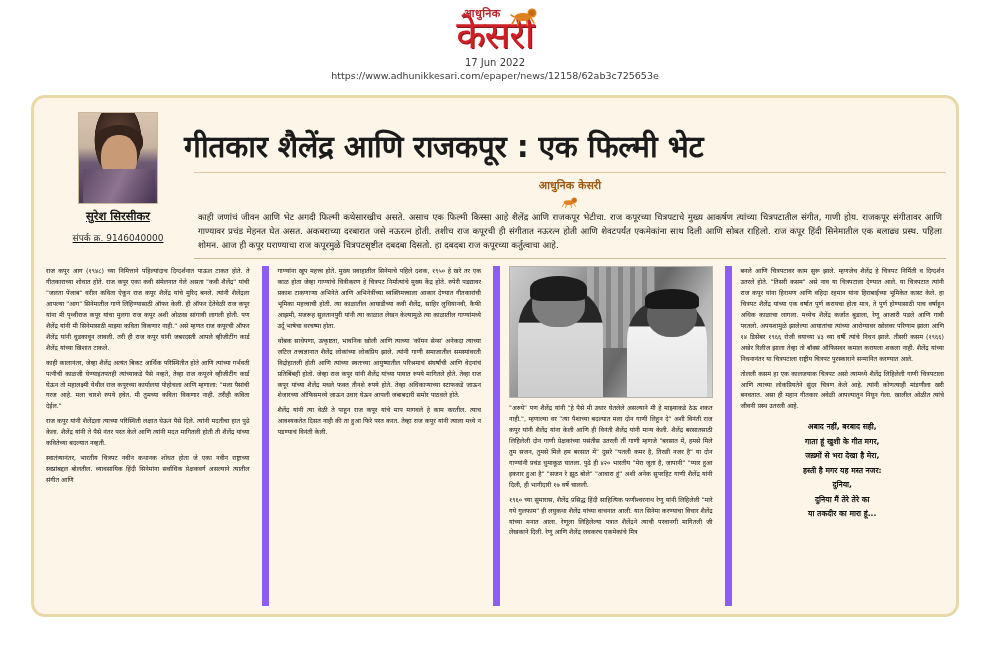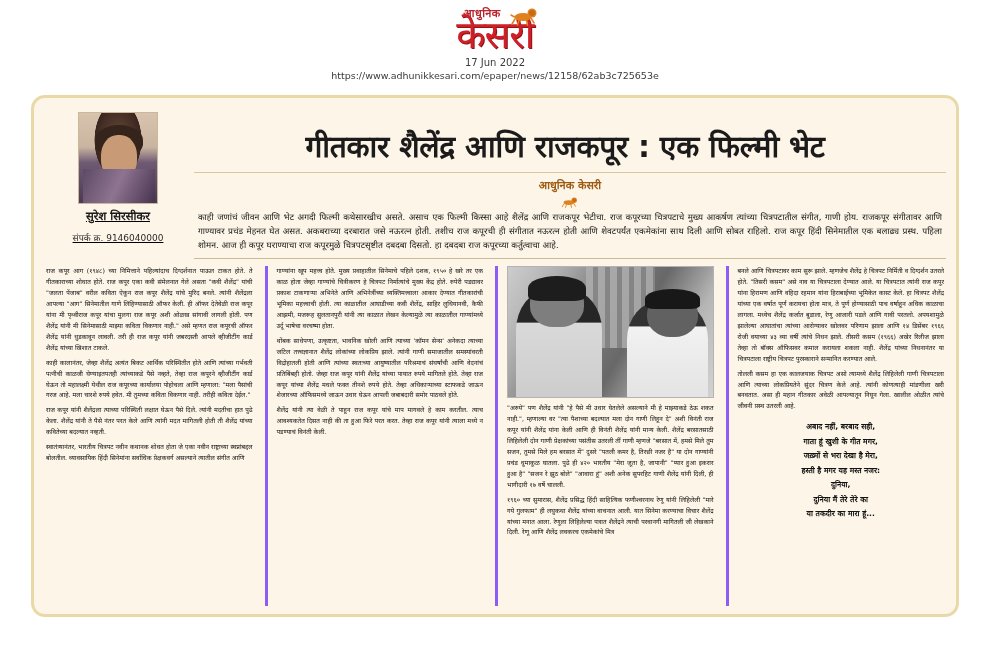--- a/index.html
+++ b/index.html
@@ -54,21 +54,20 @@
     border: 3px solid #e9d9a8;
     border-radius: 14px;
     padding: 8px 10px 6px 10px;
   }
 
   
   .head-row { display: flex; align-items: flex-start; height: 64px; }
   .head-spacer { width: 140px; flex: 0 0 140px; }
   .headline {
     flex: 1;
-    text-align: center;
     font-family: "DejaVu Sans", sans-serif;
     font-weight: 700;
     font-size: 30px;
     color: #1b1b1b;
     line-height: 1.15;
     padding-top: 4px;
     letter-spacing: -.3px;
   }
   .head-rule {
     margin: 2px 0 0 150px;
@@ -139,21 +138,21 @@
   .col {
     flex: 1 1 0; min-width: 0;
     position: relative;
     font-family: "DejaVu Sans", sans-serif;
     font-size: 6.3px;
     line-height: 1.74;
     color: #131313;
     text-align: justify;
     overflow: hidden;
   }
-  .col + .col { border-left: 3px solid #8b5cf6; padding-left: 9px; }
+  .col + .col { border-left: 7px solid #8b5cf6; padding-left: 9px; }
   .col p { margin: 0 0 4px 0; text-indent: 0; }
 
   
   .news-photo {
     width: 100%; height: 132px;
     margin: 0 0 5px 0;
     background:
       linear-gradient(120deg,#cfc9c0 0%,#b6aea4 18%,#8d857c 35%,#6f6862 58%,#b9b2a8 78%,#d4cec5 100%);
     position: relative; overflow: hidden;
     filter: grayscale(1) contrast(1.05);

